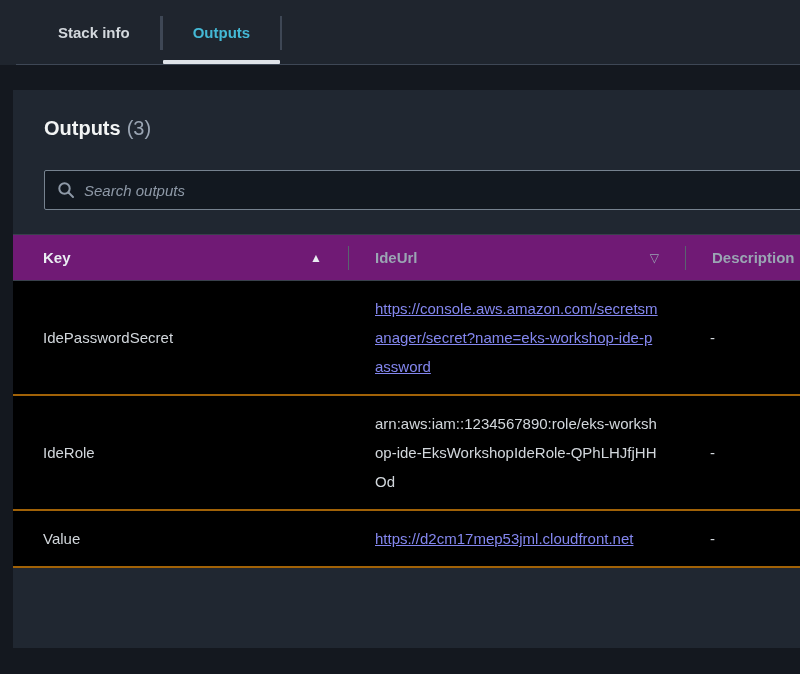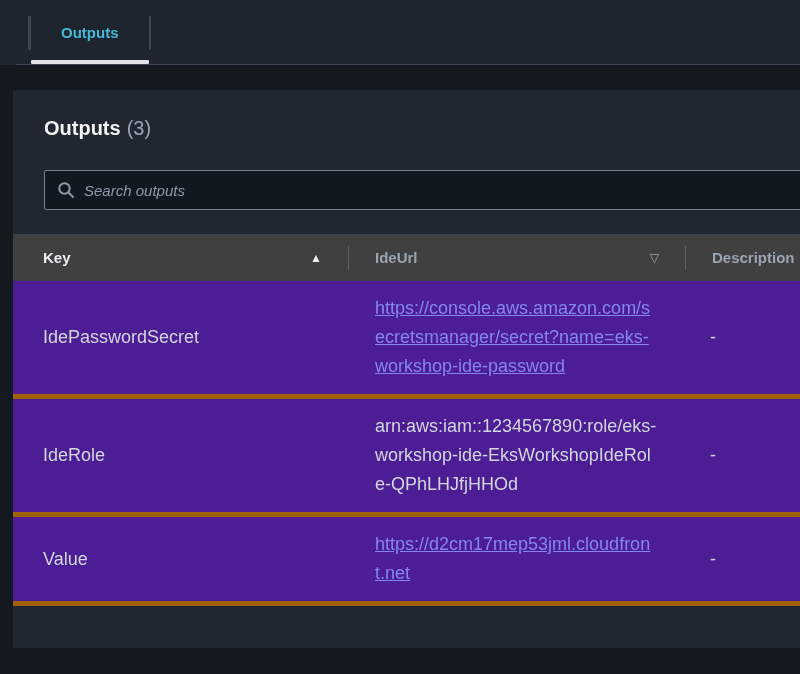--- a/index.html
+++ b/index.html
@@ -73,21 +73,21 @@
   .outputs-table {
     position: absolute; left: 0; top: 144px;
     width: 987px;
     border-collapse: collapse;
     table-layout: fixed;
   }
   .outputs-table col.c-key   { width: 335px; }
   .outputs-table col.c-value { width: 337px; }
   .outputs-table thead th {
     height: 46px;
-    background: #404040;
+    background: #701a75;
     border-top: 1px solid #39404c;
     border-bottom: 1px solid #39404c;
     text-align: left;
     font-size: 15px; font-weight: bold;
     color: #9aa5b3;
     position: relative;
     cursor: pointer;
   }
   .outputs-table thead th.sorted { color: #e9edf2; }
   .outputs-table thead th .th-inner { padding-left: 30px; display: block; }
@@ -98,41 +98,44 @@
     transform: translateY(-50%);
     font-size: 12px; font-weight: normal;
   }
   .outputs-table thead th.sorted .sort-icon { color: #e9edf2; }
   .outputs-table thead th.col-value::before,
   .outputs-table thead th.col-desc::before {
     content: ""; position: absolute; left: 0; top: 11px;
     width: 1px; height: 24px; background: #59636f;
   }
   .outputs-table tbody td {
-    background: #4c1d95;
-    border-bottom: 5px solid #a16207;
-    font-size: 18px;
+    background: #000000;
+    border-bottom: 2px solid #a16207;
+    font-size: 15px;
     color: #d2d7dc;
     vertical-align: middle;
   }
   .outputs-table tbody td.cell-key   { padding-left: 30px; }
   .outputs-table tbody td.cell-value {
     padding: 13px 26px 13px 27px;
     vertical-align: top;
     line-height: 29px;
     word-break: break-all;
   }
   .outputs-table tbody td.cell-desc  { padding-left: 25px; }
   .value-link { color: #8487ef; text-decoration: underline; }
 </style>
 </head>
 <body>
 
 <div class="tabbar">
   <div class="tabs">
+    <div class="tab">
+      <span>Stack info</span>
+    </div>
     <span class="tab-divider"></span>
     <span class="tab-divider"></span>
     <span class="tab-divider"></span>
     <div class="tab active">
       <span>Outputs</span>
       <span class="tab-underline"></span>
     </div>
     <span class="tab-divider"></span>
     <span class="tab-divider"></span>
   </div>

